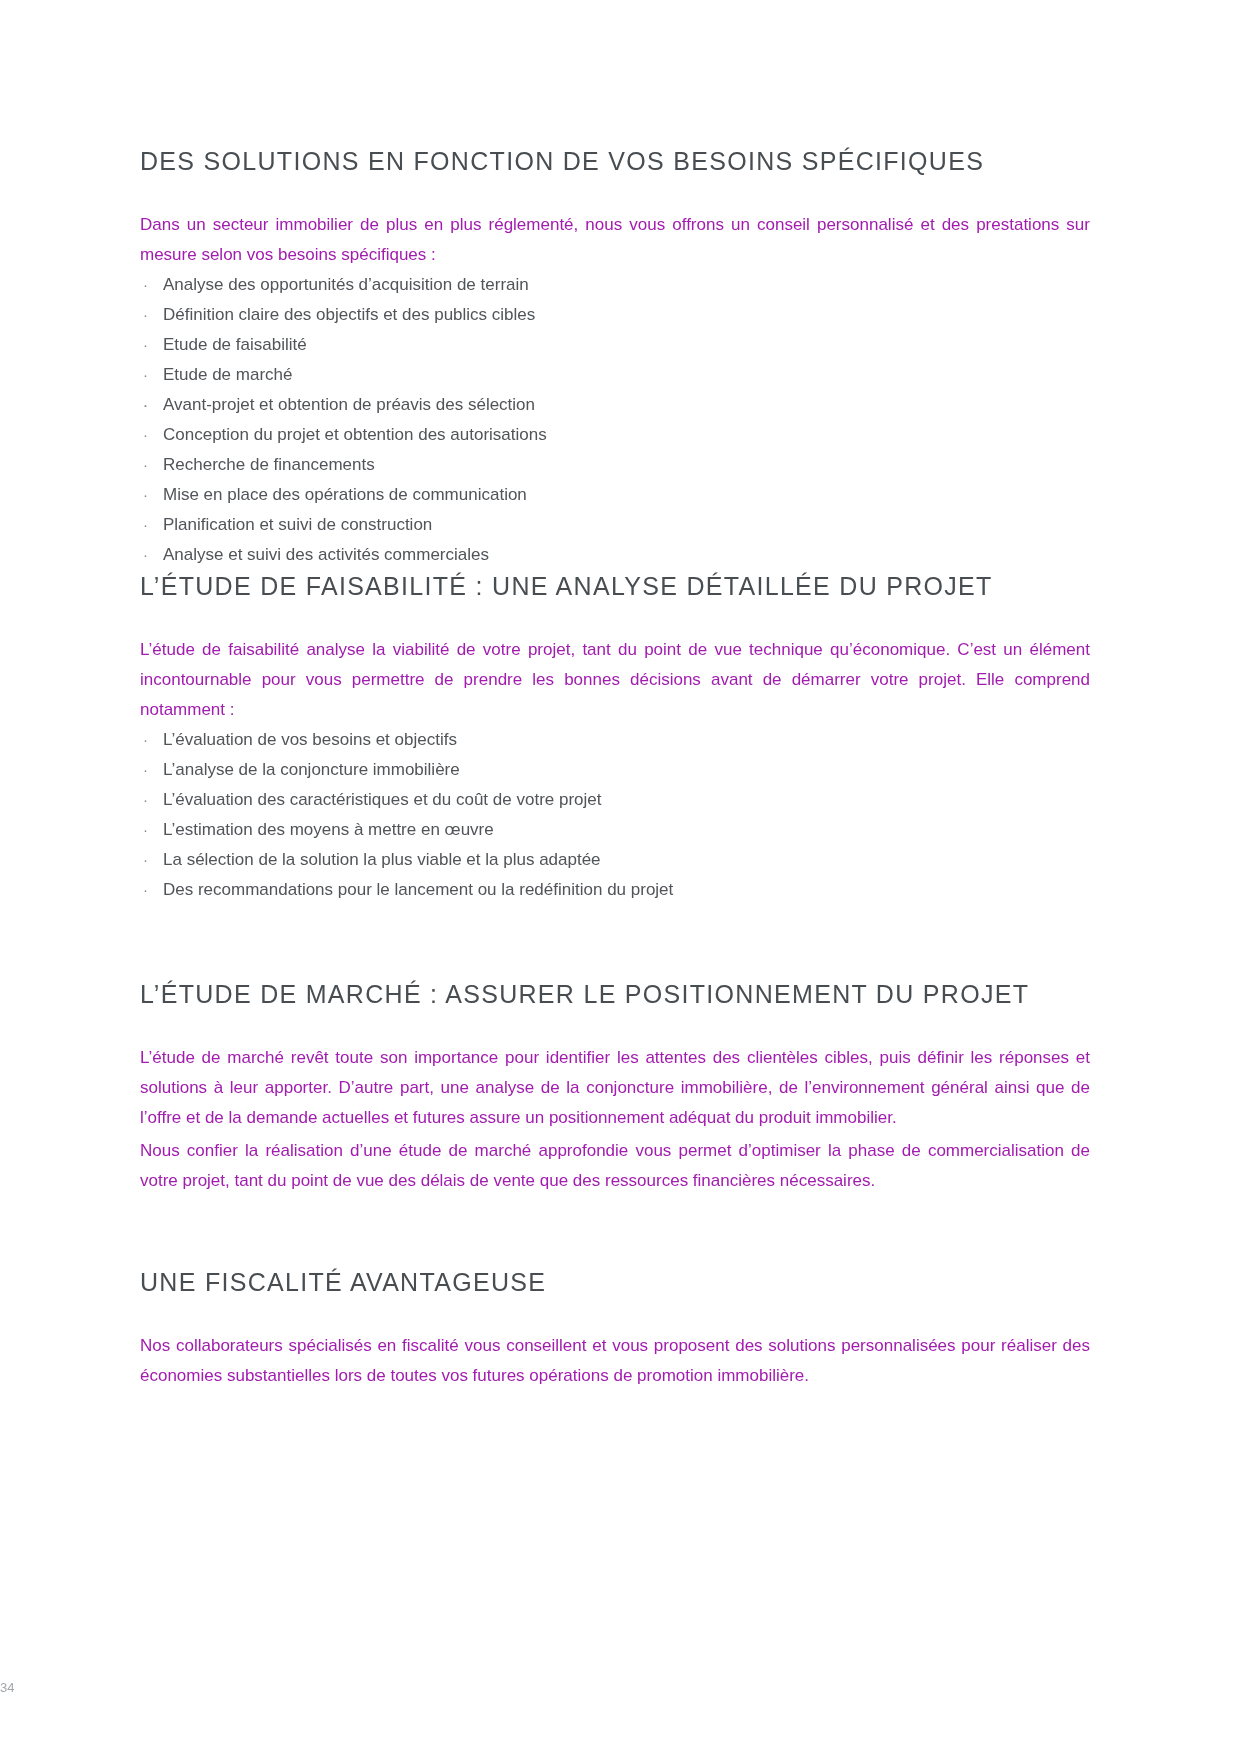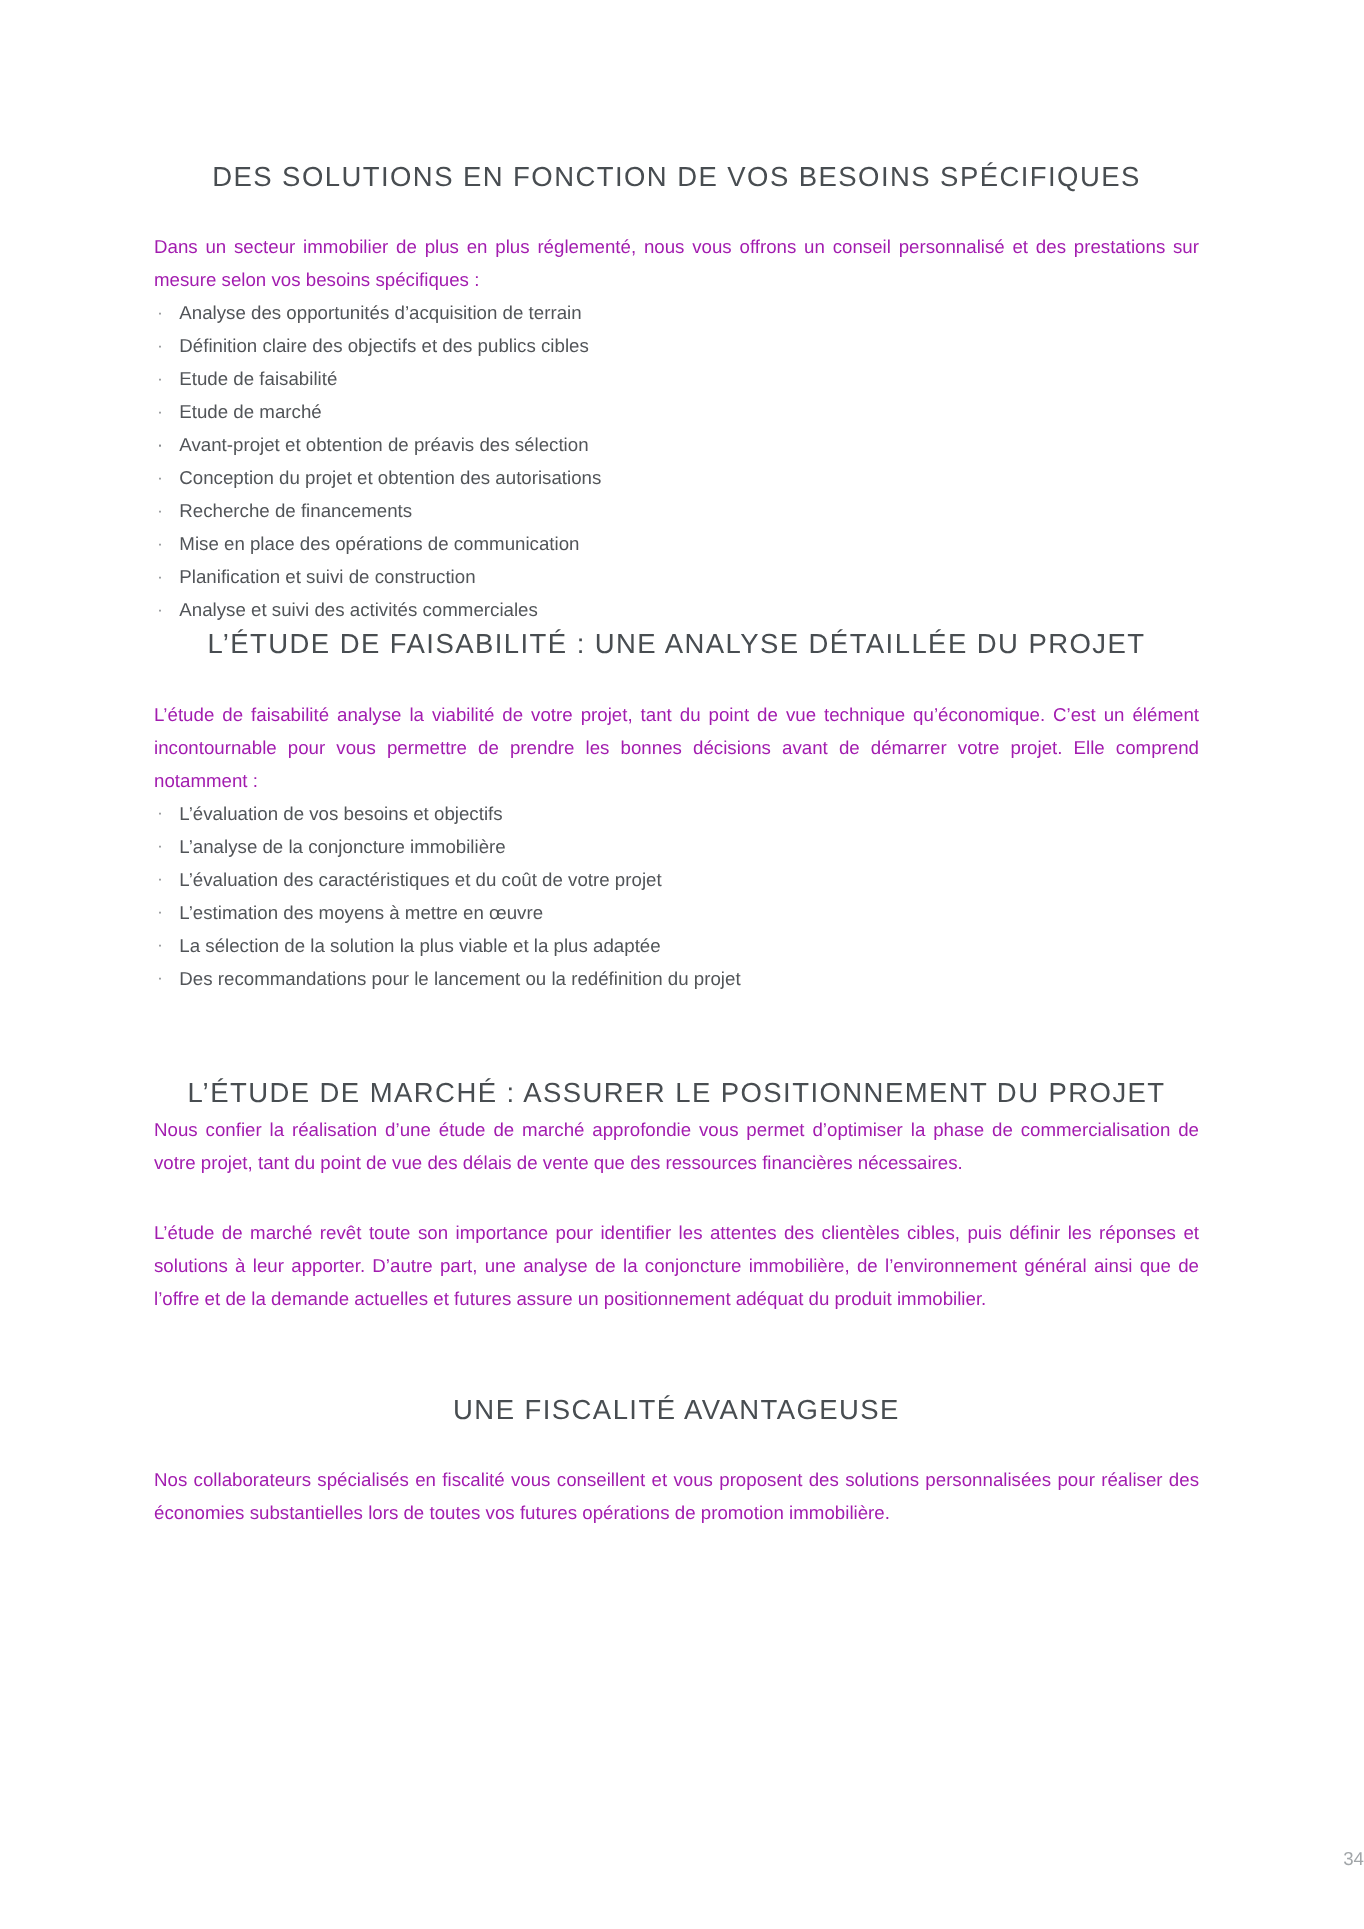--- a/index.html
+++ b/index.html
@@ -17,21 +17,20 @@
     position: absolute;
     left: 140px;
     top: 0;
     width: 950px;
     padding-top: 145px;
   }
   .sec-heading {
     font-size: 25px;
     font-weight: 400;
     letter-spacing: 1.3px;
-    text-align: center;
     color: #484d51;
     margin: 0;
     line-height: 32px;
   }
   .body-p {
     font-size: 17px;
     line-height: 30px;
     text-align: justify;
     margin: 0;
     color: #a21caf;
@@ -65,22 +64,22 @@
   .mt-h3  { margin-top: 73px; }
   .mt-p3  { margin-top: 33px; }
   .mt-p4  { margin-top: 3px; }
   .mt-h4  { margin-top: 70px; }
   .mt-p5  { margin-top: 33px; }
   .footer-pagenum {
     position: absolute;
     top: 1680px;
     left: 0;
     width: 100%;
-    text-align: right;
-    font-size: 17px;
+    text-align: left;
+    font-size: 13px;
     color: #a2a6a9;
   }
 </style>
 </head>
 <body>
 
 <div class="page">
   <div class="content">
 
     <h2 class="sec-heading mt-h1">DES SOLUTIONS EN FONCTION DE VOS BESOINS SPÉCIFIQUES</h2>
@@ -104,22 +103,22 @@
     <ul class="bullets mt-ul2">
       <li><span class="dot">·</span><span>L’évaluation de vos besoins et objectifs</span></li>
       <li><span class="dot">·</span><span>L’analyse de la conjoncture immobilière</span></li>
       <li><span class="dot">·</span><span>L’évaluation des caractéristiques et du coût de votre projet</span></li>
       <li><span class="dot">·</span><span>L’estimation des moyens à mettre en œuvre</span></li>
       <li><span class="dot">·</span><span>La sélection de la solution la plus viable et la plus adaptée</span></li>
       <li><span class="dot">·</span><span>Des recommandations pour le lancement ou la redéfinition du projet</span></li>
     </ul>
 
     <h2 class="sec-heading mt-h3">L’ÉTUDE DE MARCHÉ : ASSURER LE POSITIONNEMENT DU PROJET</h2>
+    <p class="body-p mt-p3">L’étude de marché revêt toute son importance pour identifier les attentes des clientèles cibles, puis définir les réponses et solutions à leur apporter. D’autre part, une analyse de la conjoncture immobilière, de l’environnement général ainsi que de l’offre et de la demande actuelles et futures assure un positionnement adéquat du produit immobilier.</p>
     <p class="body-p mt-p4">Nous confier la réalisation d’une étude de marché approfondie vous permet d’optimiser la phase de commercialisation de votre projet, tant du point de vue des délais de vente que des ressources financières nécessaires.</p>
-    <p class="body-p mt-p3">L’étude de marché revêt toute son importance pour identifier les attentes des clientèles cibles, puis définir les réponses et solutions à leur apporter. D’autre part, une analyse de la conjoncture immobilière, de l’environnement général ainsi que de l’offre et de la demande actuelles et futures assure un positionnement adéquat du produit immobilier.</p>
 
     <h2 class="sec-heading mt-h4">UNE FISCALITÉ AVANTAGEUSE</h2>
     <p class="body-p mt-p5">Nos collaborateurs spécialisés en fiscalité vous conseillent et vous proposent des solutions personnalisées pour réaliser des économies substantielles lors de toutes vos futures opérations de promotion immobilière.</p>
 
   </div>
 
   <div class="footer-pagenum">34</div>
 </div>
 
 </body></html>

